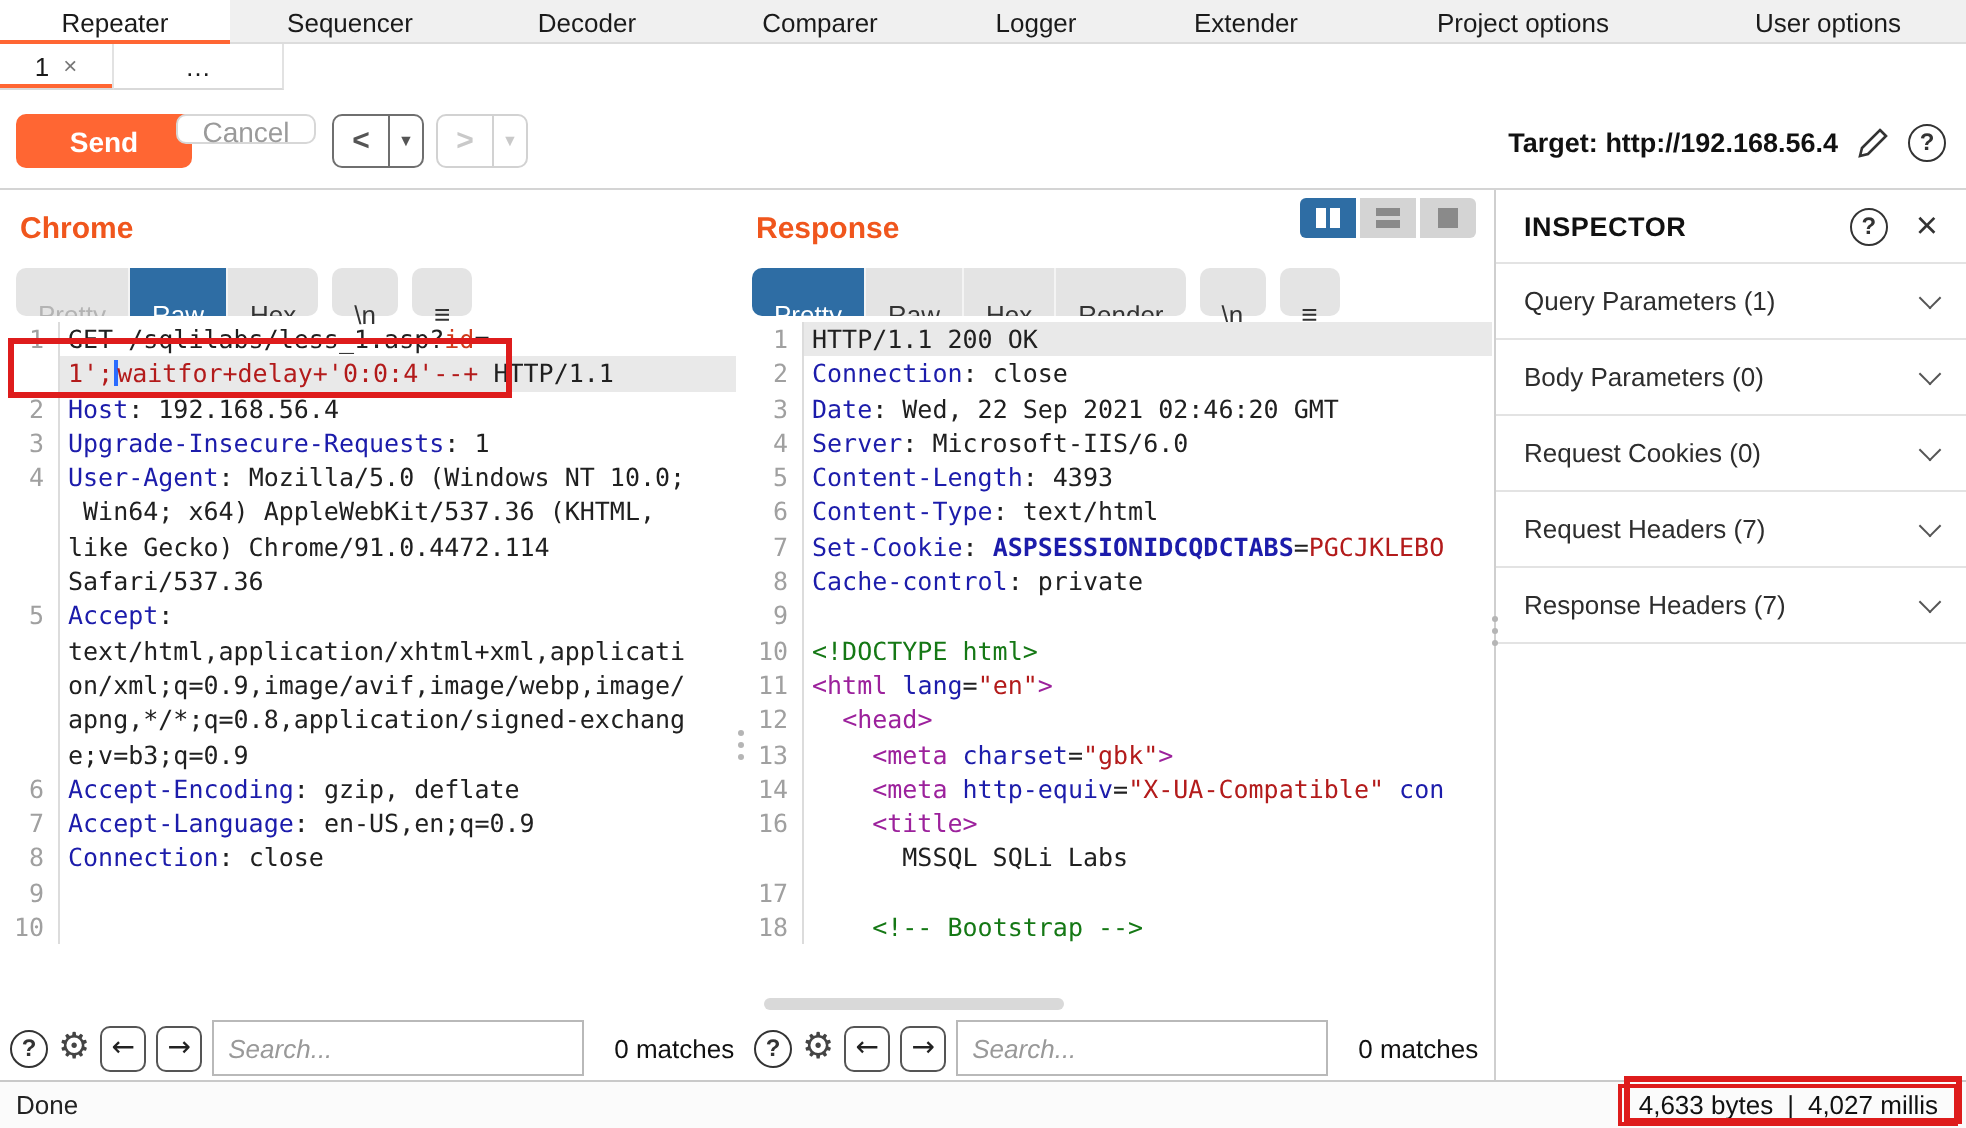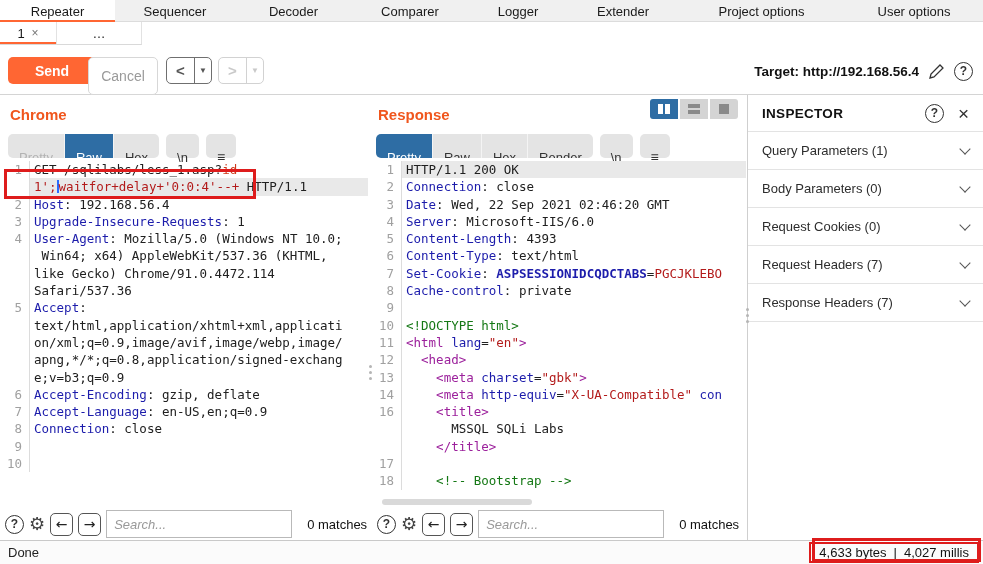--- a/index.html
+++ b/index.html
@@ -14,21 +14,21 @@
 
   
   #tabbar2 { left:0; top:22px; width:983px; height:23px; background:#fff; display:flex; }
   .rtab { height:23px; display:flex; align-items:center; justify-content:center; gap:7px; font-size:13px; color:#1a1a1a; border-right:1px solid #e2e2e2; border-bottom:1px solid #d9d9d9; position:relative; }
   .rtab.active::after { content:""; position:absolute; left:0; right:0; bottom:0; height:2px; background:#ff6633; }
   .rtab .x { color:#777; font-size:12px; }
 
   
   #toolbar { left:0; top:45px; width:983px; height:50px; background:#fff; border-bottom:1px solid #d4d4d4; }
   #send-btn { left:8px; top:12px; width:88px; height:27px; background:#ff6633; color:#fff; font-weight:bold; font-size:14px; border:none; border-radius:5px; }
-  #cancel-btn { left:88px; top:12px; width:70px; height:38px; background:#fff; color:#9a9a9a; font-size:14px; border:1px solid #d7d7d7; border-radius:5px; }
+  #cancel-btn { left:88px; top:12px; width:70px; height:15px; background:#fff; color:#9a9a9a; font-size:14px; border:1px solid #d7d7d7; border-radius:5px; }
   .histgrp { top:12px; height:27px; border-radius:5px; display:flex; overflow:hidden; }
   .histgrp.en { border:1px solid #6f6f6f; }
   .histgrp.dis { border:1px solid #d2d2d2; }
   .histgrp .arr { width:27px; display:flex; align-items:center; justify-content:center; font-size:15px; font-weight:bold; }
   .histgrp .dd { width:17px; display:flex; align-items:center; justify-content:center; font-size:8px; }
   .histgrp.en .arr, .histgrp.en .dd { color:#555; }
   .histgrp.en .dd { border-left:1px solid #6f6f6f; }
   .histgrp.dis .arr, .histgrp.dis .dd { color:#c9c9c9; }
   .histgrp.dis .dd { border-left:1px solid #d2d2d2; }
   #target-area { right:10px; top:14px; height:24px; display:flex; align-items:center; gap:9px; }
@@ -332,24 +332,20 @@
       </div>
       <div class="crow">
         <span class="gut">16</span>
         <span class="code"><span class="sg-t">    </span><span class="sg-m">&lt;title&gt;</span></span>
       </div>
       <div class="crow">
         <span class="gut"></span>
         <span class="code"><span class="sg-t">      MSSQL SQLi Labs</span></span>
       </div>
       <div class="crow">
-        <span class="gut"></span>
-        <span class="code"><span class="sg-t">    </span><span class="sg-m">&lt;/title&gt;</span></span>
-      </div>
-      <div class="crow">
         <span class="gut">17</span>
         <span class="code"></span>
       </div>
       <div class="crow">
         <span class="gut">18</span>
         <span class="code"><span class="sg-t">    </span><span class="sg-g">&lt;!-- Bootstrap --&gt;</span></span>
       </div>
     </div>
   <div class="hthumb" style="left:10px; bottom:35px; width:150px;"></div>
   <div class="pfooter">

